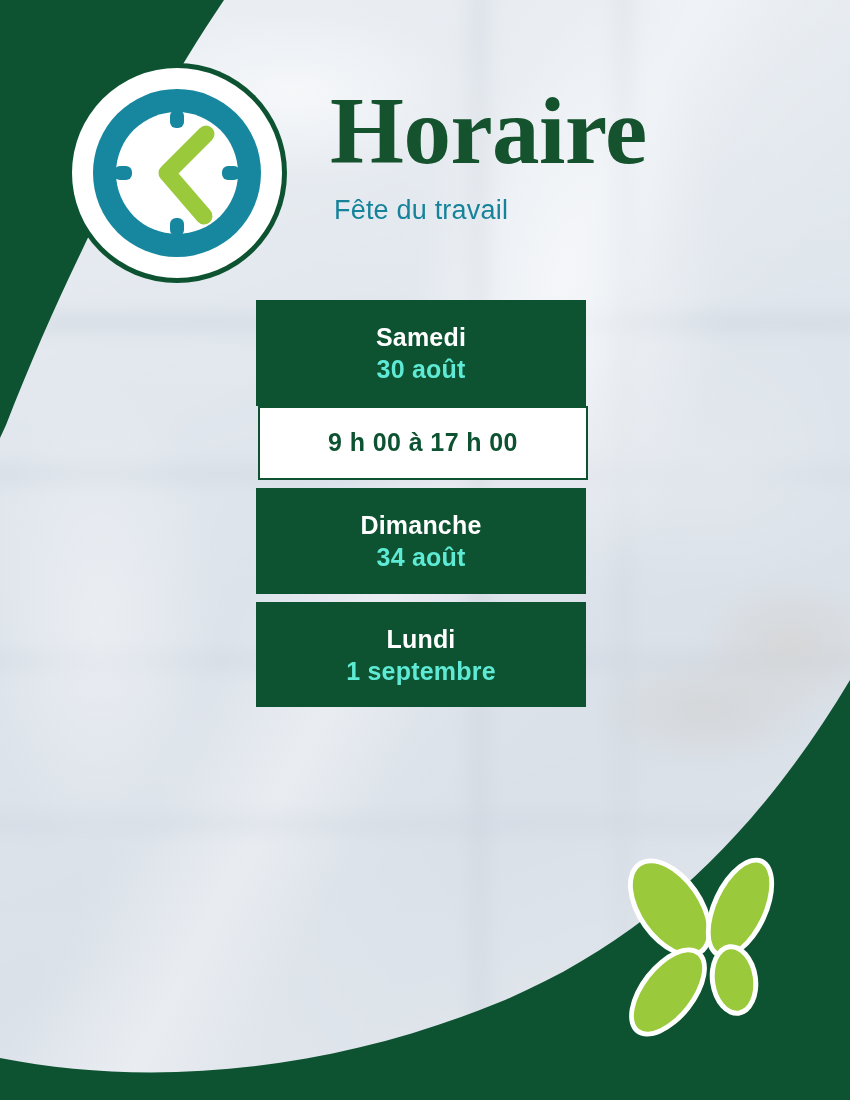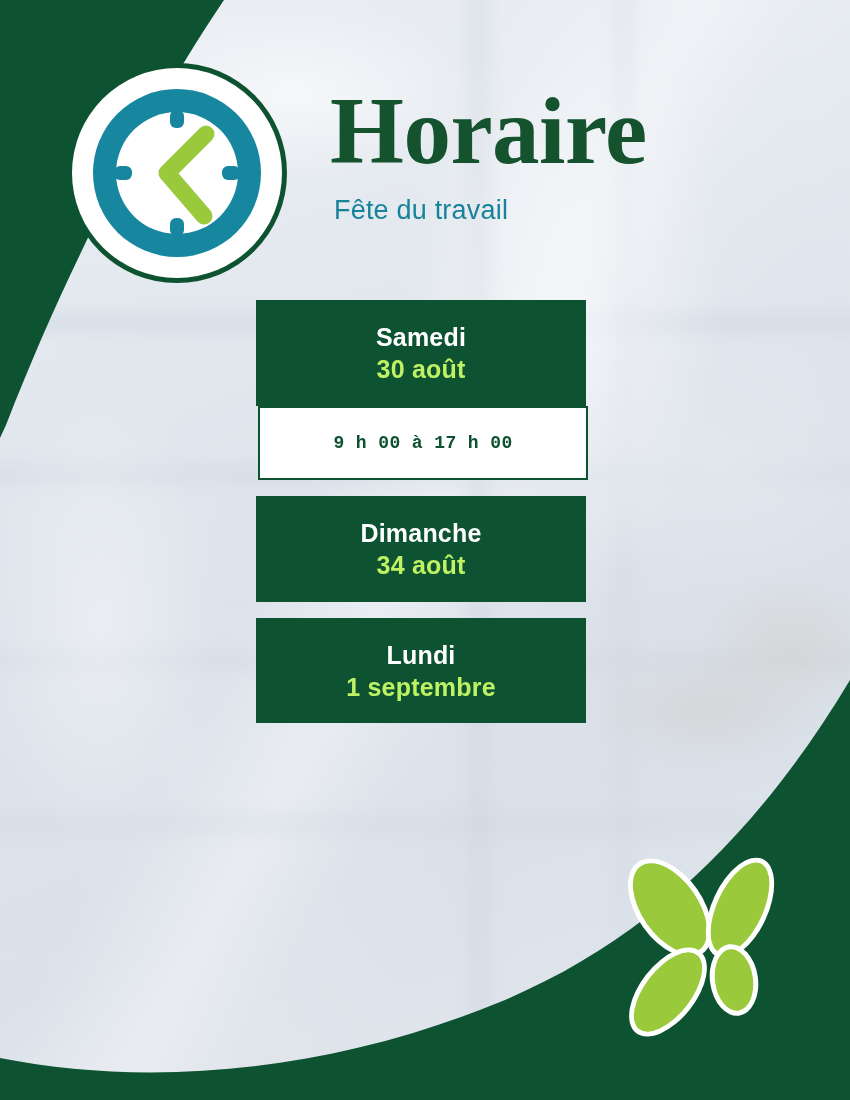--- a/index.html
+++ b/index.html
@@ -102,60 +102,60 @@
     letter-spacing: 0.2px;
   }
 
   
   .cards {
     position: absolute;
     left: 256px;
     top: 300px;
     width: 340px;
   }
-  .card { margin-bottom: 16px; }
+  .card { margin-bottom: 8px; }
   .card:last-child { margin-bottom: 4px; }
 
   .card-head {
     background: #0D5331;
     width: 330px;
     padding: 22px 0 20px 0;
     text-align: center;
   }
   .card-day {
     font-family: "Liberation Sans", sans-serif;
     font-weight: bold;
     font-size: 25px;
     color: #ffffff;
     line-height: 1.25;
     letter-spacing: .2px;
   }
   .card-date {
     font-family: "Liberation Sans", sans-serif;
     font-weight: bold;
     font-size: 25px;
-    color: #bef264;
+    color: #5eead4;
     line-height: 1.3;
     letter-spacing: .2px;
   }
   .card-body {
     margin-left: 2px;
     width: 330px;
     background: #ffffff;
     border: 2px solid #0D5331;
     box-sizing: border-box;
     height: 74px;
     display: flex;
     align-items: center;
     justify-content: center;
   }
   .card-hours {
-    font-family: Liberation Mono, monospace;
-    font-weight: bold;
-    font-size: 18px;
+    font-family: Liberation Sans, sans-serif;
+    font-weight: bold;
+    font-size: 25px;
     color: #0D5331;
     letter-spacing: .4px;
   }
 
   
   .butterfly {
     position: absolute;
     left: 612px; top: 852px;
     width: 190px; height: 200px;
   }

